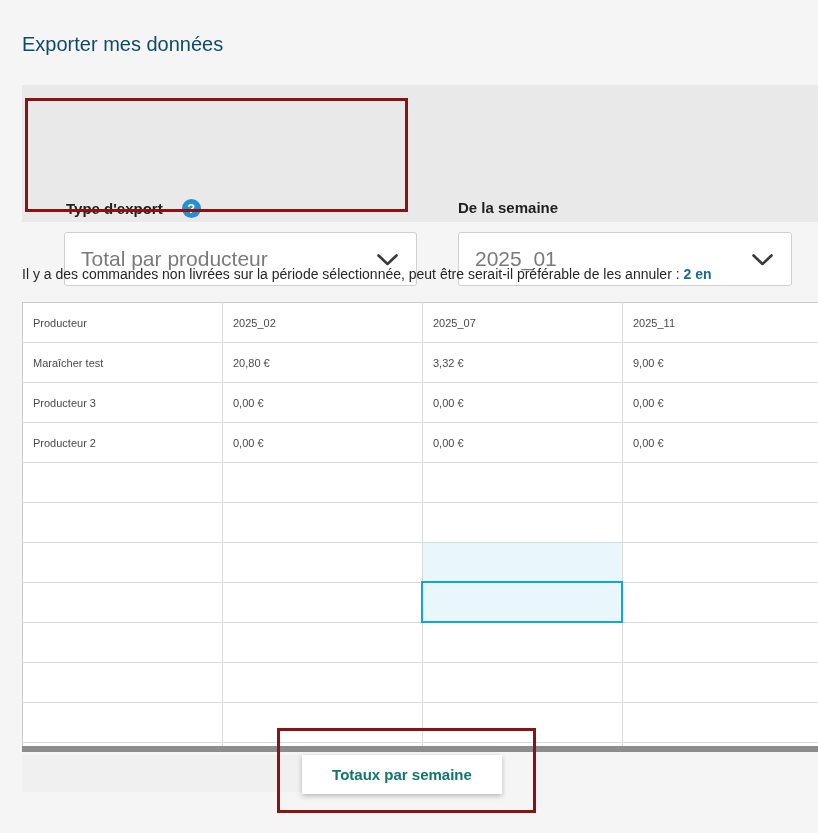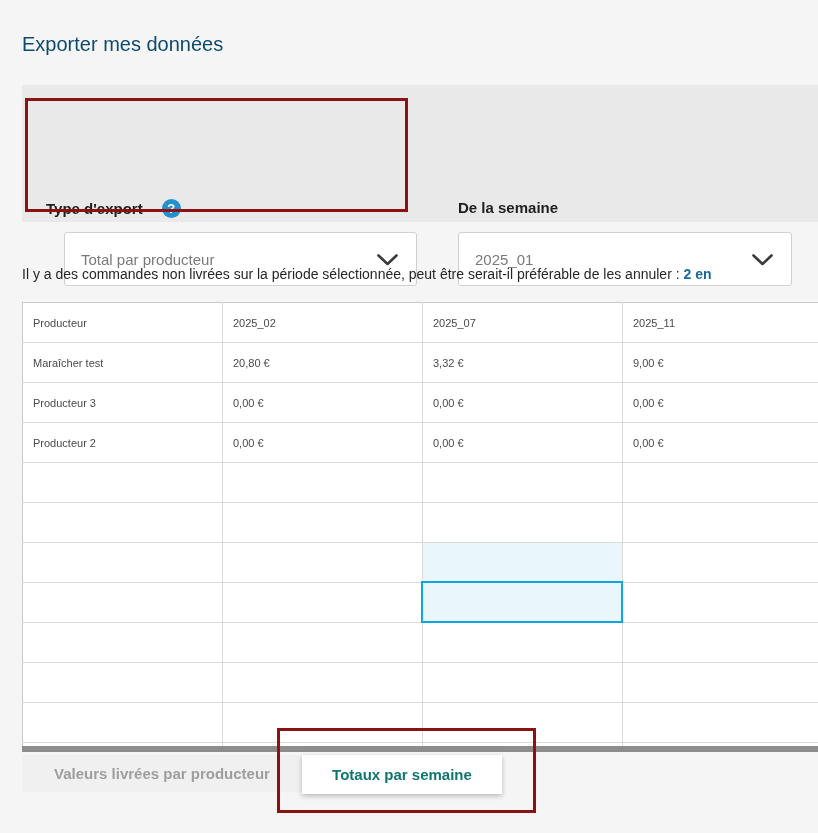--- a/index.html
+++ b/index.html
@@ -30,35 +30,35 @@
   .annotation-box{
     position:absolute;border:3px solid var(--annotation-red);
     background:transparent;pointer-events:none;
   }
   .annot-1{left:25px;top:98px;width:383px;height:114px;}
   .annot-2{left:277px;top:728px;width:259px;height:85px;}
   .field-label{
     position:absolute;display:flex;align-items:center;gap:8px;
     font-size:15px;font-weight:bold;color:#1f1f1f;
   }
-  .label-1{left:24px;top:114px;gap:19px;}
+  .label-1{left:44px;top:114px;gap:19px;}
   .label-2{left:436px;top:114px;}
   .help-icon{
     width:19px;height:19px;border-radius:50%;
     background:var(--help-icon-blue);color:#fff;
     font-size:13px;font-weight:bold;
     display:inline-flex;align-items:center;justify-content:center;
     cursor:pointer;
   }
   .select{
     position:absolute;height:54px;background:#fff;
     border:1px solid #d0d0d0;border-radius:3px;
     display:flex;align-items:center;
     padding:0 48px 0 16px;
-    font-size:15px;color:#7a7a7a;
+    font-size:21px;color:#7a7a7a;
     cursor:pointer;
   }
   .select-1{left:42px;top:147px;width:353px;}
   .select-2{left:436px;top:147px;width:334px;}
   .select svg{position:absolute;right:18px;top:21px;}
   
   .notice{
     position:absolute;left:22px;top:266px;white-space:nowrap;
     font-size:14px;color:#262626;
   }
@@ -223,17 +223,16 @@
         </tr>
       </tbody>
   </table>
   <div class="cell-fill"></div>
   <div class="cell-selected"></div>
 </div>
 
 <div class="hscrollbar"></div>
 
 <div class="tabstrip">
-  <div class="tab tab-inactive">Valeurs livrées par producteur</div>
   <div class="tab tab-active">Totaux par semaine</div>
 </div>
 
 <div class="annotation-box annot-2"></div>
 
 </body></html>

